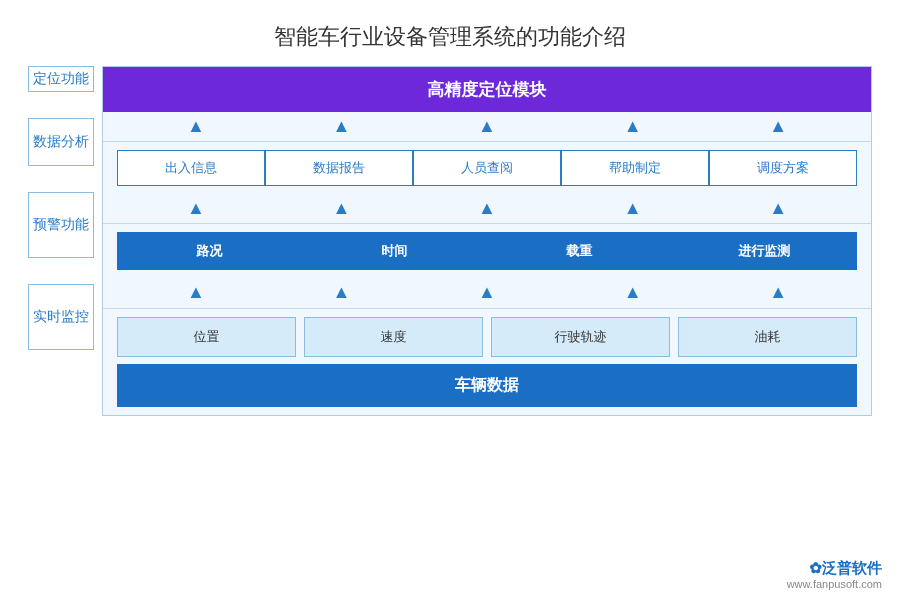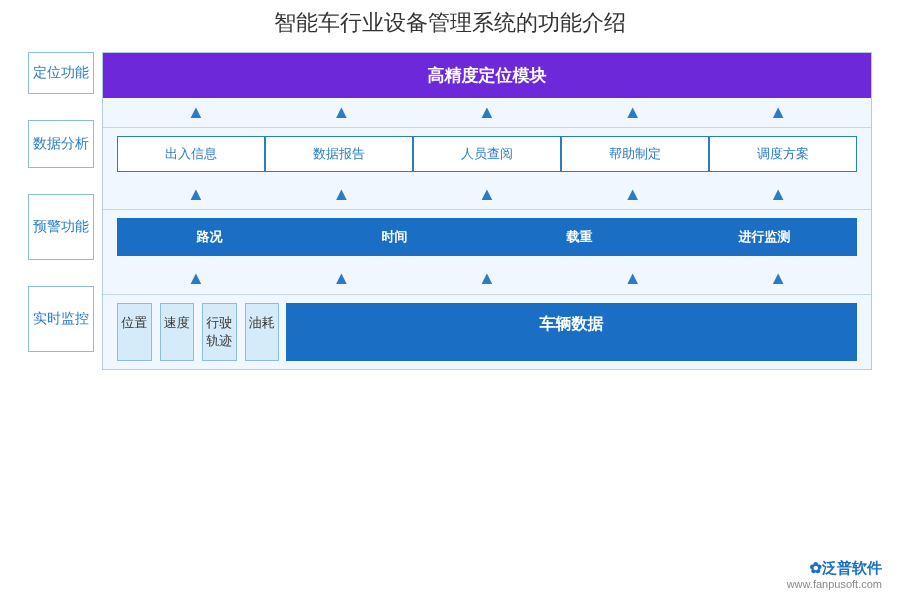--- a/index.html
+++ b/index.html
@@ -9,21 +9,21 @@
       background: #ffffff;
       font-family: "Microsoft YaHei", "SimHei", "PingFang SC", sans-serif;
       overflow: hidden;
       position: relative;
     }
 
     .page-title {
       text-align: center;
       font-size: 22px;
       color: #333;
-      padding: 8px 0 14px;
+      padding: 22px 0 14px;
       font-weight: normal;
     }
 
     
     .watermark {
       position: absolute;
       bottom: 10px;
       right: 18px;
       text-align: right;
       color: #aaa;
@@ -146,21 +146,21 @@
       padding: 10px 0;
       text-align: center;
       flex: 1;
     }
 
     .diag-row-realtime {
       background: #f0f7ff;
       padding: 8px 14px;
       flex-shrink: 0;
       display: flex;
-      flex-direction: row;
+      flex-direction: column;
       gap: 7px;
     }
 
     .realtime-items {
       display: flex;
       flex-direction: row;
       gap: 8px;
     }
 
     .diag-sep {
@@ -170,21 +170,21 @@
   </style>
 </head>
 <body>
 
 <div class="page-title">智能车行业设备管理系统的功能介绍</div>
 
 <div class="layout">
 
   <div class="left-labels">
 
-    <div class="label-cell" style="height:42px;">定位功能</div>
+    <div class="label-cell" style="height:26px;">定位功能</div>
 
     <div class="label-cell label-gap" style="height:26px; border:none;"></div>
 
     <div class="label-cell" style="height:48px;">数据分析</div>
 
     <div class="label-cell label-gap" style="height:26px; border:none;"></div>
 
     <div class="label-cell" style="height:66px;text-align:right;">预警功能</div>
 
     <div class="label-cell label-gap" style="height:26px; border:none;"></div>

